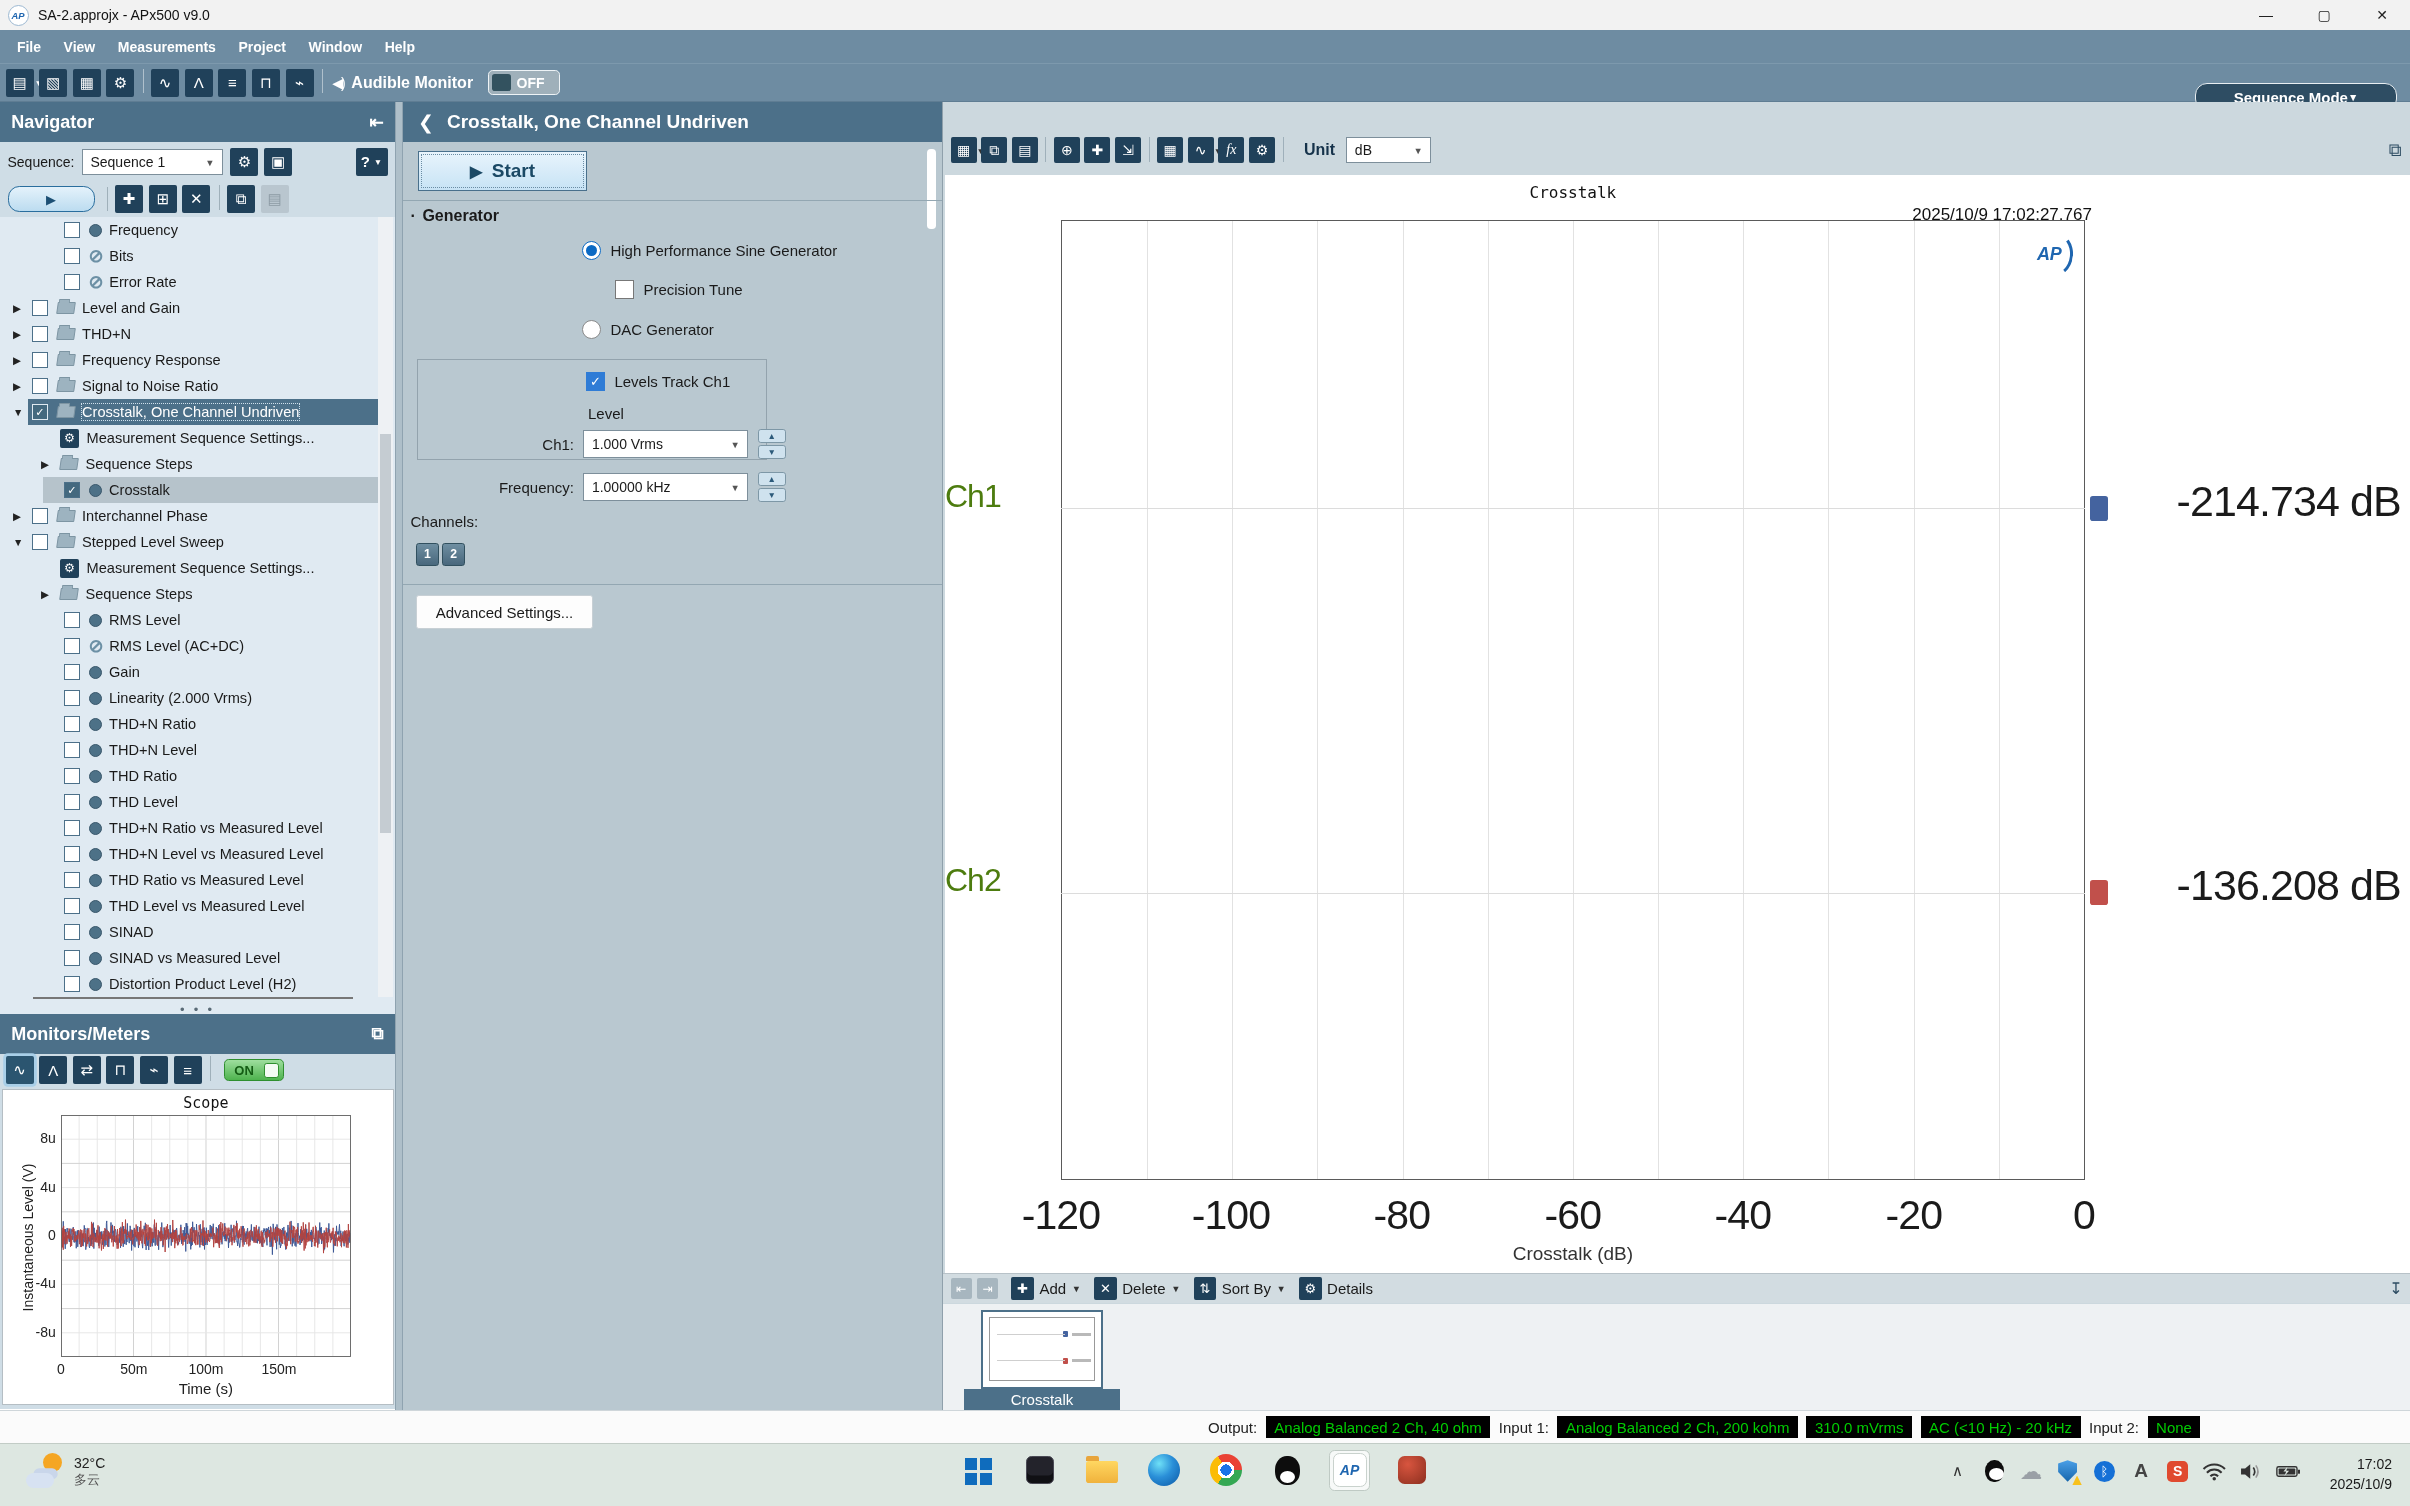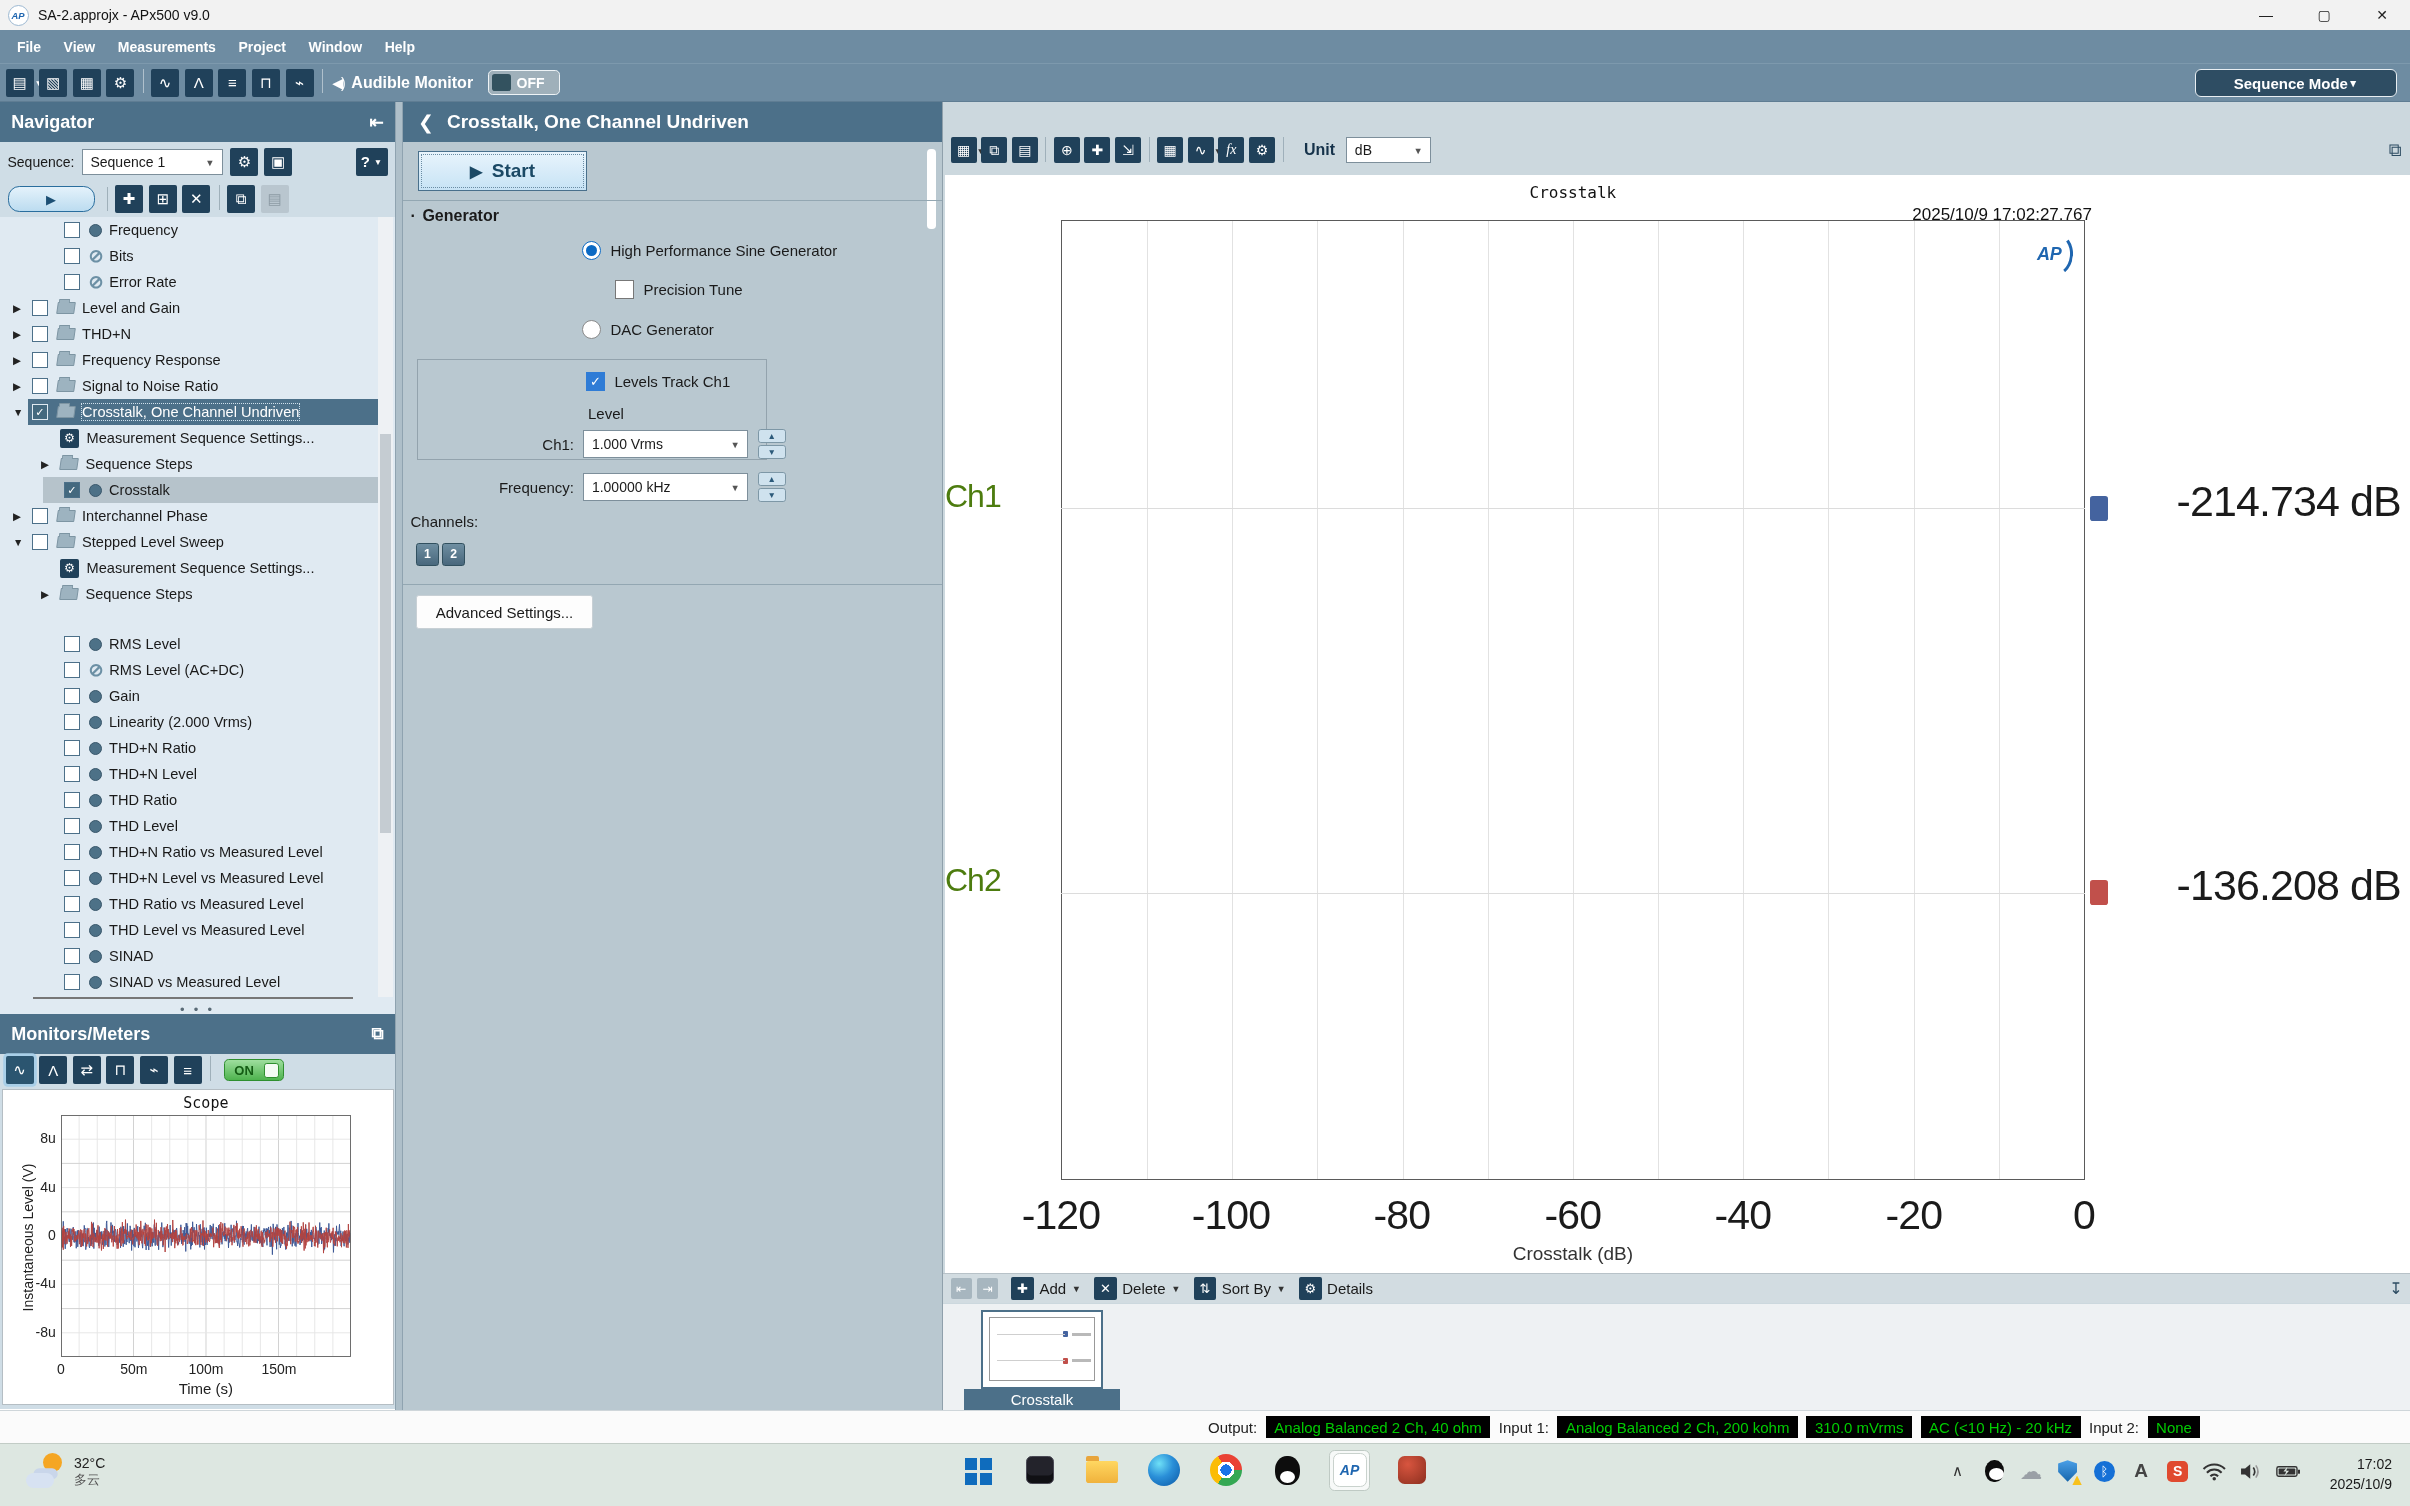--- a/index.html
+++ b/index.html
@@ -18,21 +18,21 @@
 .tbtn{width:28px;height:28px;border-radius:1.9px;background:#20415a;color:#fff;display:flex;align-items:center;justify-content:center;font-size:15px;position:relative;flex:0 0 auto;margin-right:5.6px}
 .tbtn.dis{background:#b9c6cf;color:#8c9aa4}
 .tbtn .dd{position:absolute;right:-9.4px;top:9.4px;color:#fff;font-size:8.5px}
 .tsep{width:0.9px;height:24.5px;background:rgba(255,255,255,.45);margin:0 7.5px 0 2.8px;flex:0 0 auto}
 .on-light .tsep{background:#9fb0ba}
 #speaker-glyph{color:#fff;font-size:14px;margin:0 7.5px 0 1.9px;letter-spacing:-1.9px}
 #am-label{color:#fff;font-weight:bold;font-size:16px;margin-right:15px}
 #off-pill{width:72px;height:24.5px;border-radius:4.7px;background:#9fb0ba;border:1.9px solid #eef3f6;display:flex;align-items:center}
 #off-knob{width:19px;height:17px;background:#33525f;border-radius:2.8px;margin:0 5.6px 0 2.8px}
 #off-text{color:#fff;font-weight:bold;font-size:14px}
-#seqmode-btn{position:absolute;right:14px;top:69px;width:202px;height:28px;background:#2e4d63;border:1.9px solid #e8eef2;border-radius:6px;color:#fff;font-weight:bold;font-size:15px;display:flex;align-items:center;justify-content:center;}
+#seqmode-btn{position:absolute;right:14px;top:83px;width:202px;height:28px;background:#2e4d63;border:1.9px solid #e8eef2;border-radius:12px;color:#fff;font-weight:bold;font-size:15px;display:flex;align-items:center;justify-content:center;}
 #seqmode-btn .car{font-size:10.4px}
 
 #navigator{position:absolute;left:0;top:102px;width:395px;height:912px;background:#e0eaf2}
 .panel-hdr{height:40px;background:#4c7089;color:#fff;font-weight:bold;font-size:18px;display:flex;align-items:center;padding:0 11.3px}
 .panel-hdr .hicon{margin-left:auto;font-size:17px;color:#fff}
 #seq-row{position:absolute;left:0;top:40px;width:395px;height:40px;background:#cfdde6;display:flex;align-items:center;padding-left:7.5px}
 #seq-label{font-size:14px;margin-right:7.5px}
 .combo{background:#fff;border:0.9px solid #7d8f9b;display:flex;align-items:center;padding:0 7.5px;font-size:14px;height:26px}
 .combo .car{margin-left:auto;color:#555;font-size:9.4px;padding-left:9.4px}
 #seq-combo{width:141px}
@@ -329,21 +329,21 @@
       </div>
       <div class="trow" style="padding-left: 60px;">
         <div class="tgear">⚙</div>
         <div class="tlabel">Measurement Sequence Settings...</div>
       </div>
       <div class="trow" style="padding-left: 41px;">
         <div class="texp">▶</div>
         <div class="tfolder"></div>
         <div class="tlabel">Sequence Steps</div>
       </div>
-      <div class="trow" style="padding-left: 64px; margin-top: 24px;">
+      <div class="trow" style="padding-left: 64px;">
         <div class="tcb"></div>
         <div class="tmeter"></div>
         <div class="tlabel">RMS Level</div>
       </div>
       <div class="trow" style="padding-left: 64px;">
         <div class="tcb"></div>
         <div class="tblock">⊘</div>
         <div class="tlabel">RMS Level (AC+DC)</div>
       </div>
       <div class="trow" style="padding-left: 64px;">

